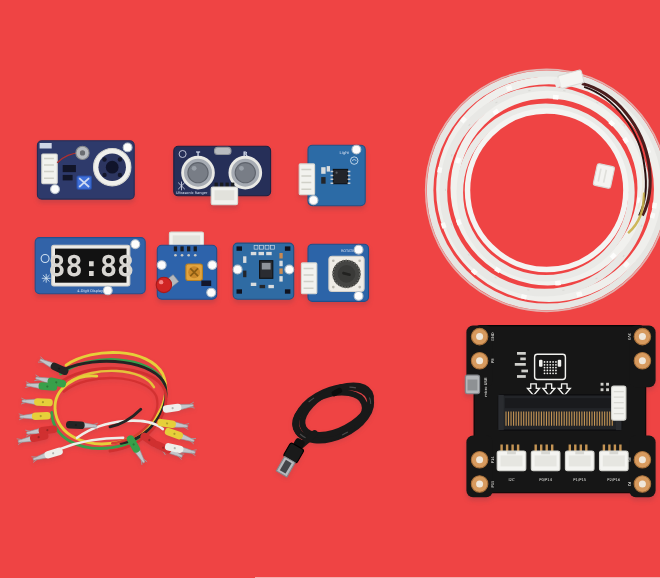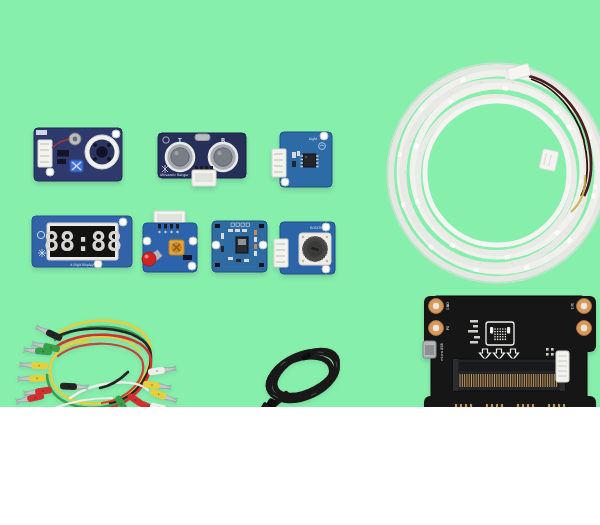--- a/index.html
+++ b/index.html
@@ -1,16 +1,16 @@
 <!DOCTYPE html>
 <html><head>
 <meta charset="utf-8">
 <style>
   html,body{margin:0;padding:0;background:#fff;}
-  #stage{position:relative;width:600px;height:407px;background:#86efac;overflow:hidden;}
+  #stage{position:relative;width:600px;height:525px;background:#ef4444;overflow:hidden;}
   svg{display:block;}
   .lbl{fill:#d9e2f2;font-family:"DejaVu Sans",sans-serif;}
   .t3{font-size:3.2px;}
   .t35{font-size:3.5px;}
   .t5{font-size:5.5px;font-weight:bold;}
   .sk{fill:#e6e6e2;font-family:"DejaVu Sans",sans-serif;font-size:3.4px;}
   .seg{font-family:"DejaVu Sans Mono",monospace;font-weight:bold;font-size:26px;fill:#d8d6d2;}
   .board-shadow{filter:drop-shadow(0 3px 2px rgba(50,50,70,0.18));}
   .soft-shadow{filter:drop-shadow(0 2px 2px rgba(50,50,70,0.12));}
 </style>

